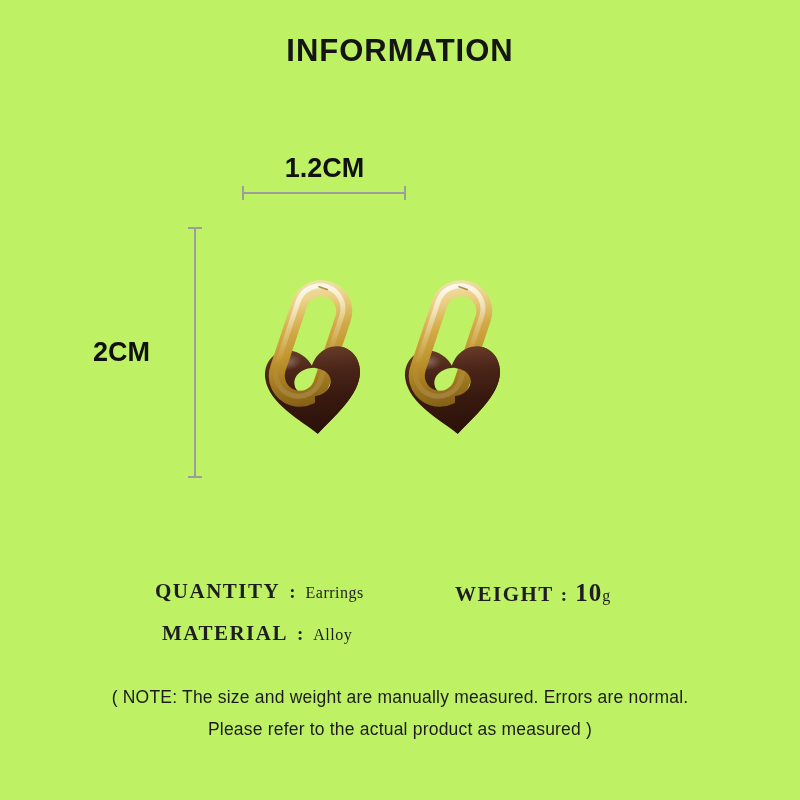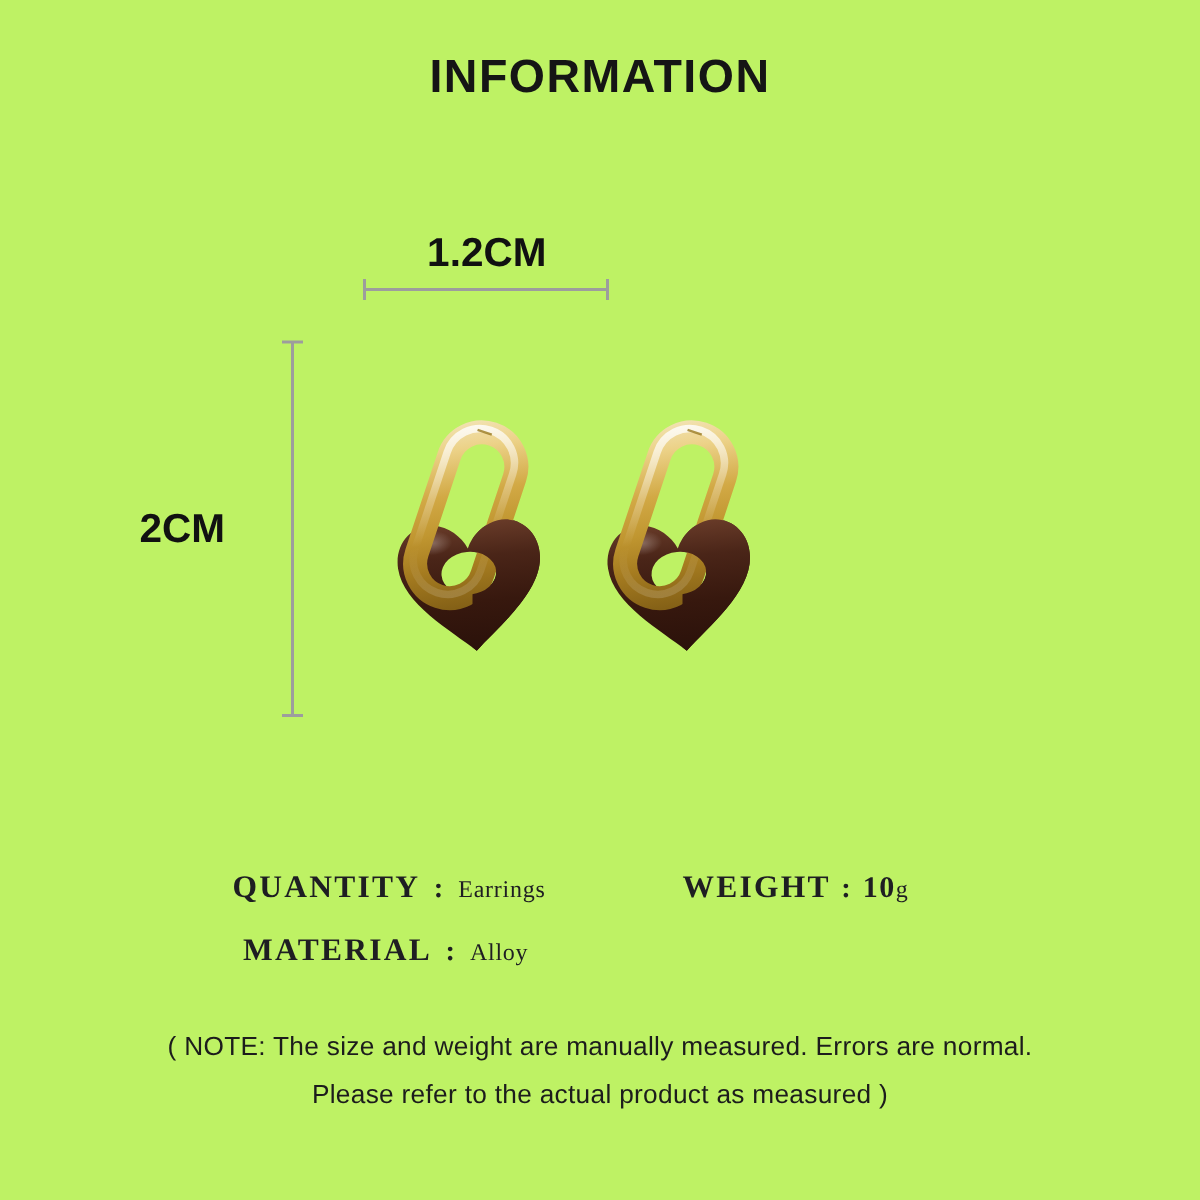--- a/index.html
+++ b/index.html
@@ -21,21 +21,21 @@
   .h-cap.right{left:404px;}
   .v-line{top:228px;left:194px;width:2px;height:250px;background:#9d9d9d;}
   .v-cap{width:14px;height:2px;background:#9d9d9d;left:188px;}
   .v-cap.top{top:227px;}
   .v-cap.bottom{top:476px;}
   .product-svg{top:278px;left:253px;}
   .spec{color:#1e1e22;font-family:"Liberation Serif","DejaVu Serif",serif;white-space:nowrap;}
   .spec-label{font-weight:bold;font-size:21px;letter-spacing:1.5px;}
   .spec-colon{font-weight:bold;font-size:19px;margin:0 10px 0 9px;}
   .spec-value{font-size:16px;letter-spacing:0.5px;}
-  .spec-num{font-size:20px;font-weight:bold;letter-spacing:1px;}
+  .spec-num{font-size:25px;font-weight:bold;letter-spacing:1px;}
   .row-quantity{top:579px;left:155px;}
   .row-weight{top:579px;left:455px;}
   .row-weight .spec-colon{margin:0 8px 0 7px;}
   .row-material{top:621px;left:162px;}
   .note-line{left:0;width:800px;text-align:center;font-size:17.5px;color:#1c1c1c;letter-spacing:0.2px;}
   .note-1{top:687px;}
   .note-2{top:719px;}
 </style>
 </head>
 <body>

